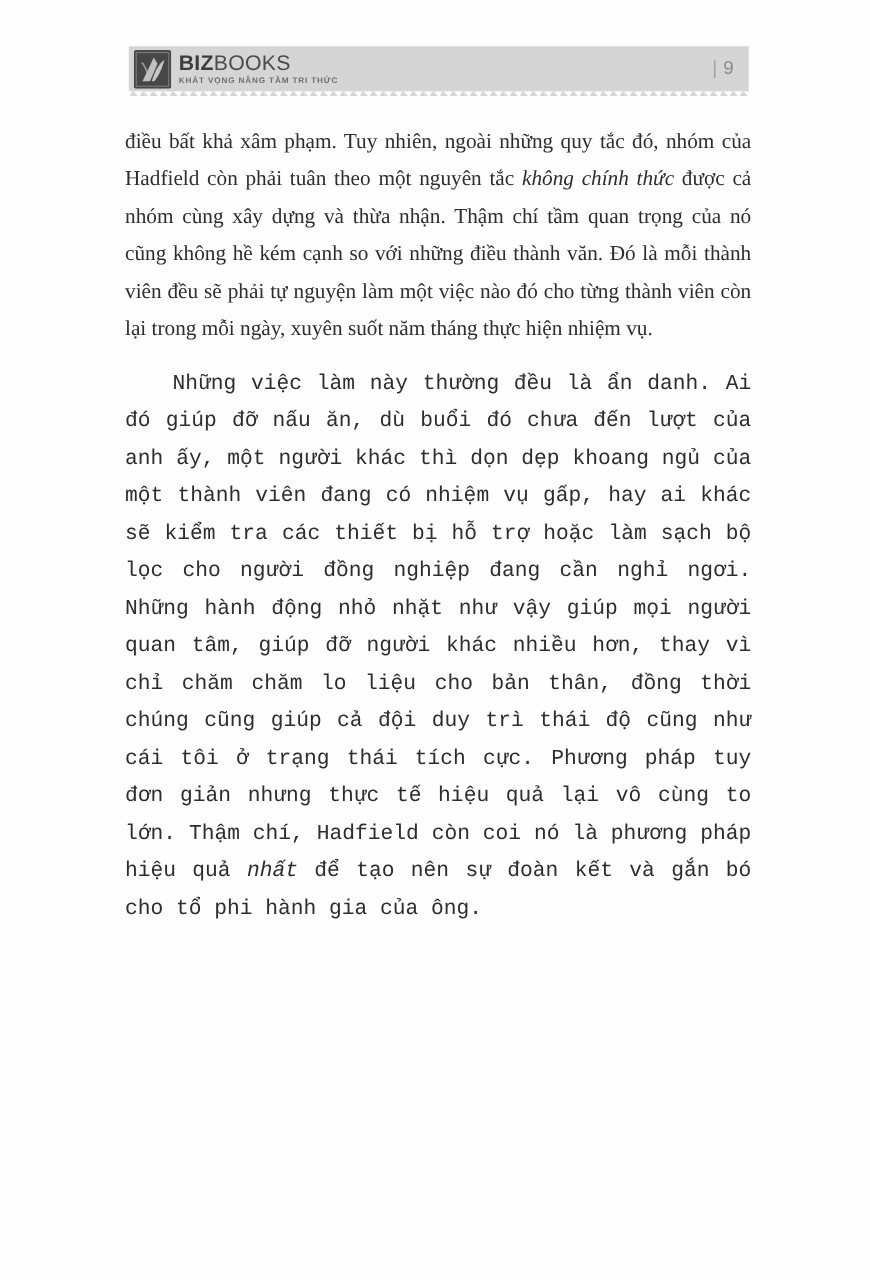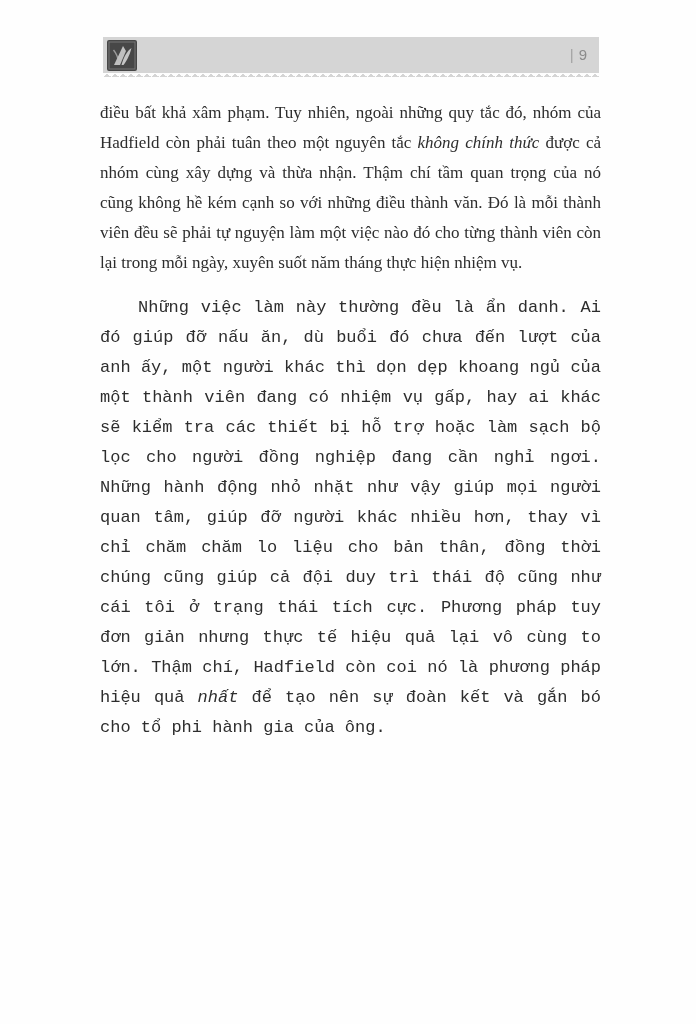--- a/index.html
+++ b/index.html
@@ -95,20 +95,26 @@
   <div class="header-band">
 
     <div class="logo">
       <svg class="logo-icon" viewBox="0 0 30 31" xmlns="http://www.w3.org/2000/svg">
         <rect width="30" height="31" rx="2" fill="#474747"></rect>
         <rect x="2" y="2" width="26" height="27" fill="none" stroke="#9e9e9e" stroke-width="1" opacity="0.55"></rect>
         <path d="M7 25 L16 6 L19 11 L13 25 Z" fill="#d6d6d6" opacity="0.85"></path>
         <path d="M14.5 25 C16.5 17.5, 20 11, 24.5 8 C22.5 16, 19.5 21, 16.5 25 Z" fill="#efefef" opacity="0.75"></path>
         <path d="M6.5 10 C9 13, 11 17, 11.5 22" stroke="#bdbdbd" stroke-width="1.4" fill="none" opacity="0.7"></path>
       </svg>
+      <div class="brand-block">
+        <div class="brand-name">
+          <span class="brand-bold">BIZ</span><span class="brand-light">BOOKS</span>
+        </div>
+        <div class="brand-tagline">KHÁT VỌNG NÂNG TẦM TRI THỨC</div>
+      </div>
     </div>
 
     <div class="page-number">
       <span class="sep">|</span><span>9</span>
     </div>
 
   </div>
 
   <div class="page-body">
       <p class=""><span>điều bất khả xâm phạm. Tuy nhiên, ngoài những quy tắc đó, nhóm của Hadfield còn phải tuân theo một nguyên tắc </span><span class="it">không chính thức</span><span> được cả nhóm cùng xây dựng và thừa nhận. Thậm chí tầm quan trọng của nó cũng không hề kém cạnh so với những điều thành văn. Đó là mỗi thành viên đều sẽ phải tự nguyện làm một việc nào đó cho từng thành viên còn lại trong mỗi ngày, xuyên suốt năm tháng thực hiện nhiệm vụ.</span></p>

